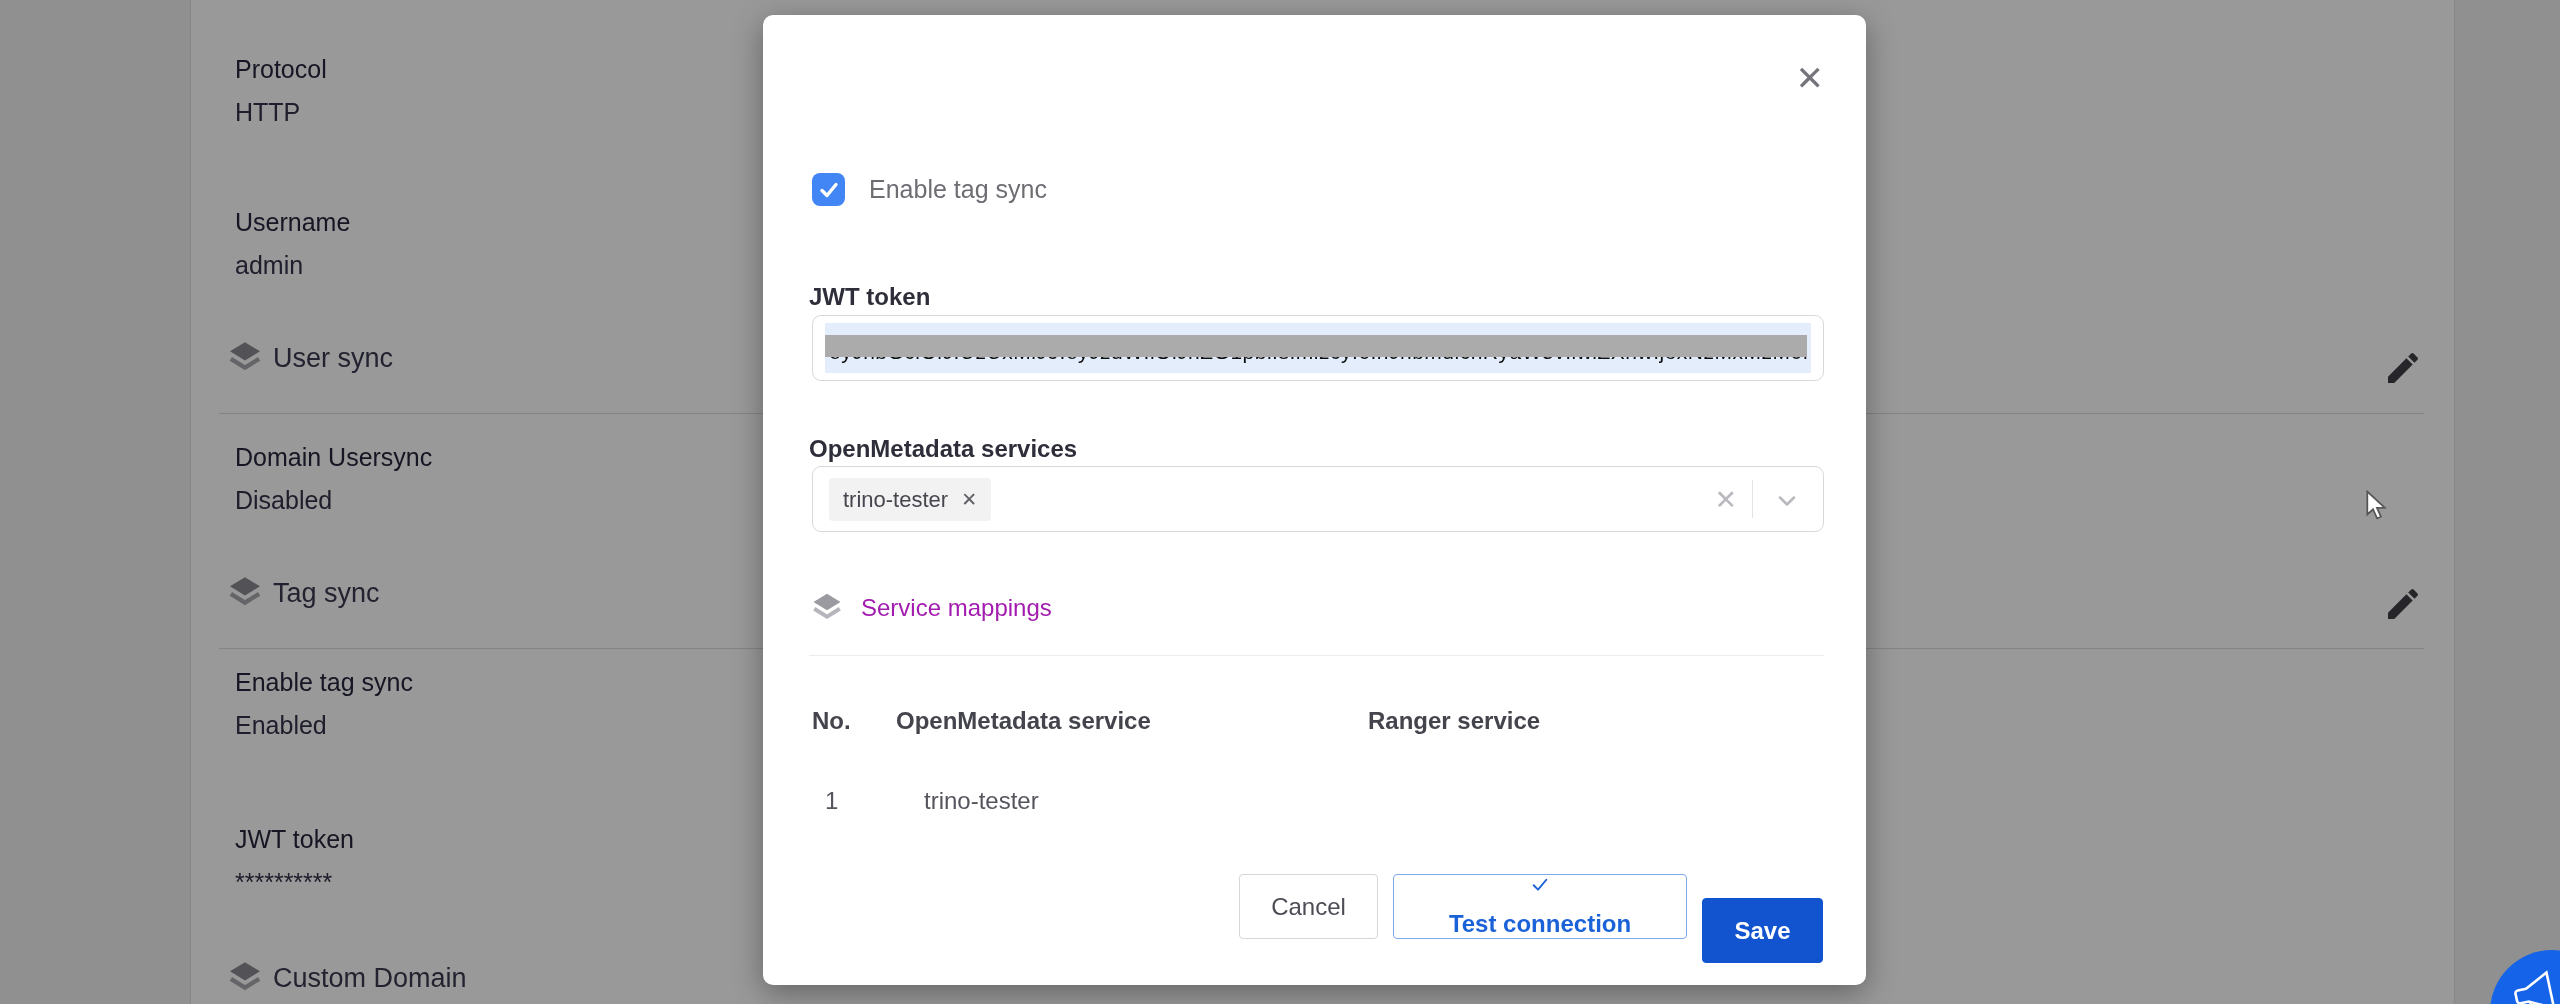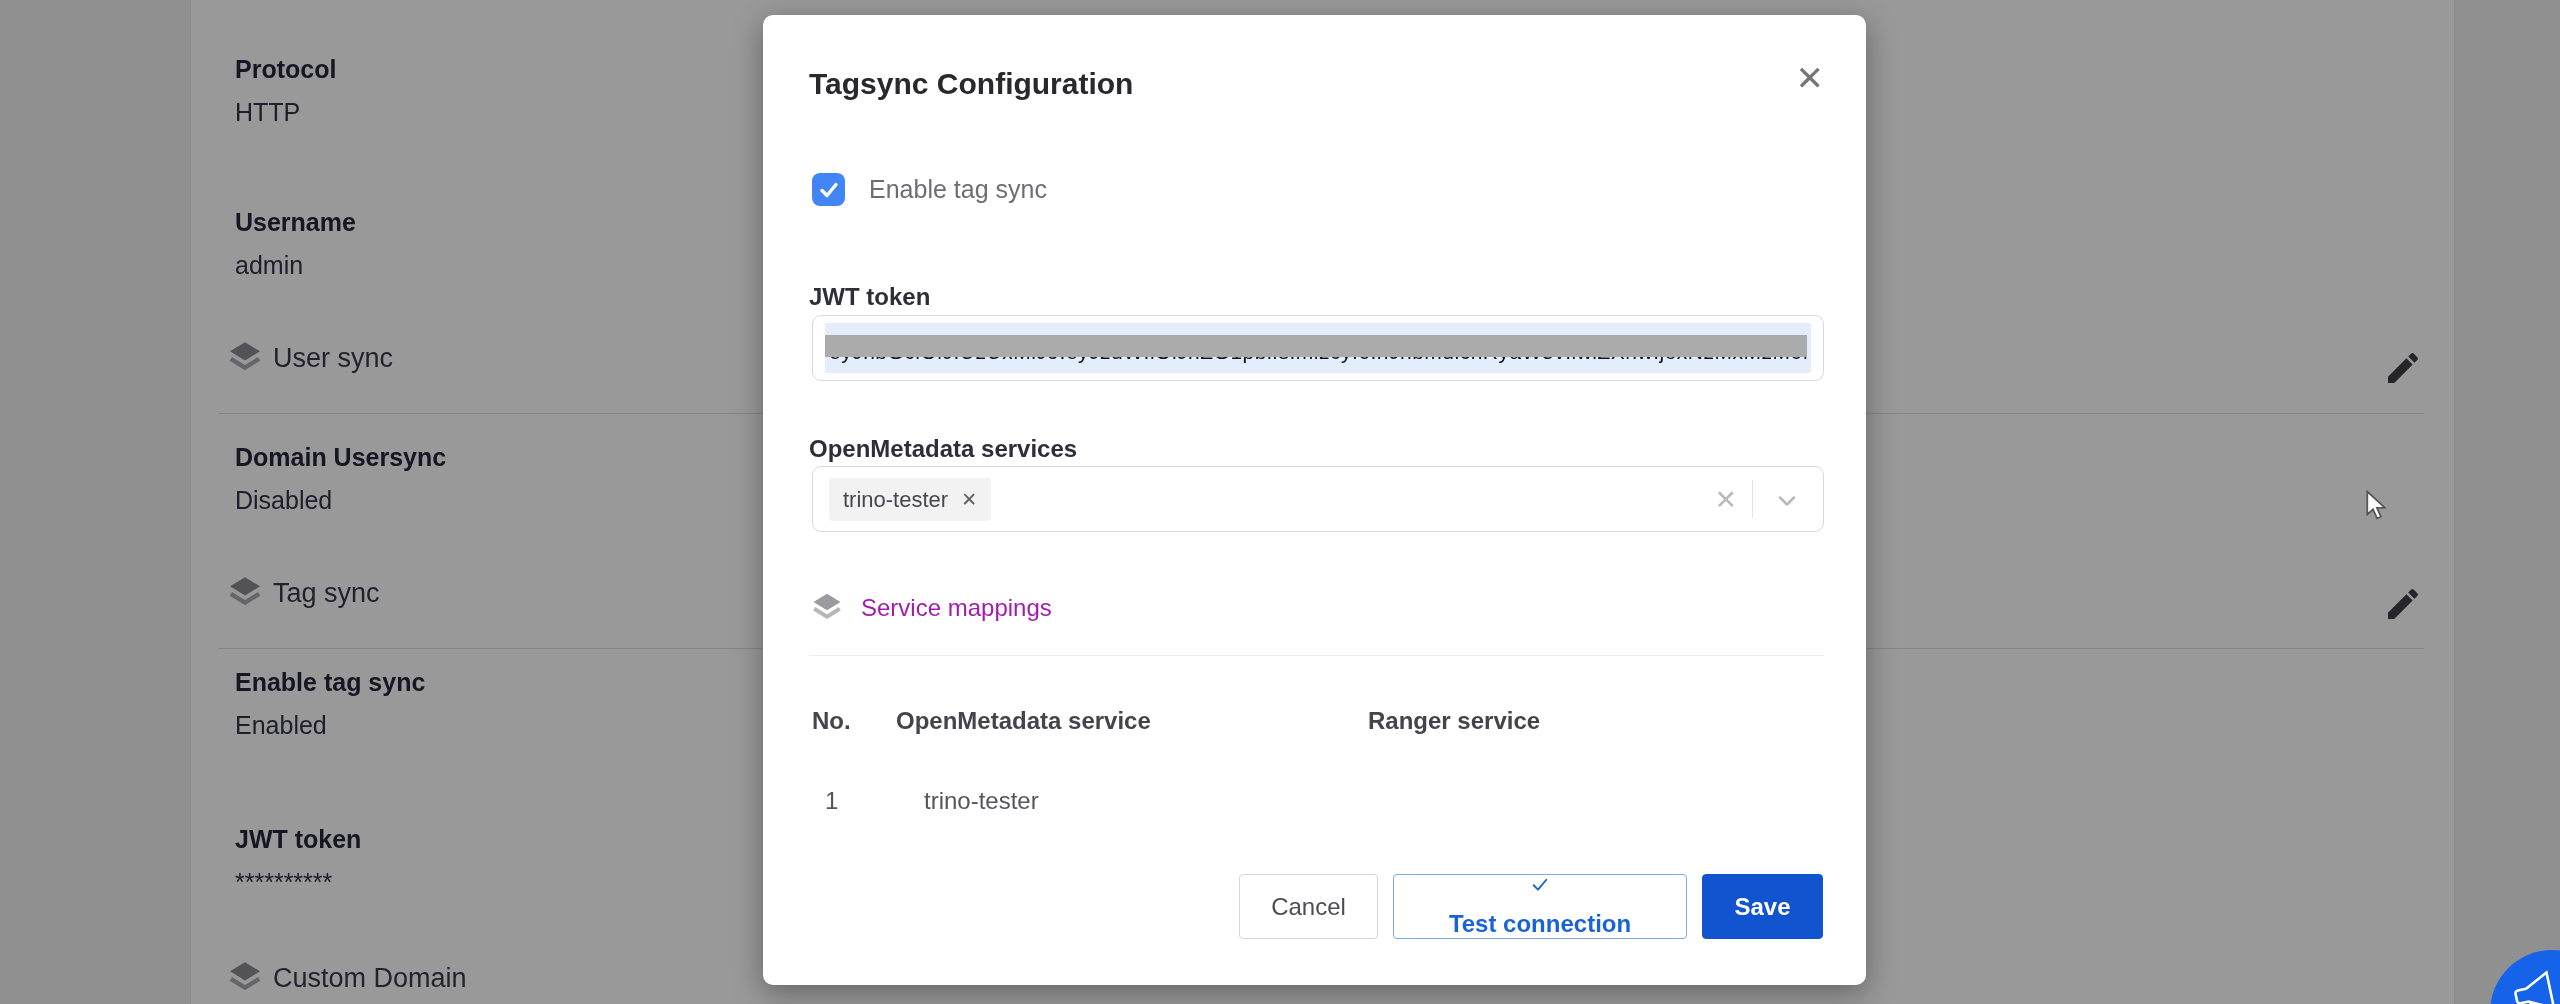--- a/index.html
+++ b/index.html
@@ -4,21 +4,21 @@
 <style>
   * { margin:0; padding:0; box-sizing:border-box; }
   html,body { width:2560px; height:1004px; }
   body { font-family:"Liberation Sans","DejaVu Sans",sans-serif; background:#f0f0f2; }
   #screen { position:relative; width:2560px; height:1004px; overflow:hidden; background:#f0f0f2; }
 
   
   .bg-card { position:absolute; left:190px; top:0; width:2265px; height:1004px;
              background:#ffffff; border-left:1px solid #e2e2e6; border-right:1px solid #e2e2e6; }
   .bg-field { position:absolute; left:44px; }
-  .bg-field .lbl { font-size:25px; font-weight:700; color:#26263c; }
+  .bg-field .lbl { font-size:25px; font-weight:400; color:#26263c; }
   .bg-field .val { font-size:25px; color:#33334a; margin-top:14px; }
   .bg-section { position:absolute; left:34px; display:flex; align-items:center; gap:8px; }
   .bg-section .sec-title { font-size:27px; color:#3a3a50; }
   .bg-divider { position:absolute; left:28px; right:30px; height:1px; background:#dcdce0; }
   .pencil-btn { position:absolute; width:40px; height:40px; }
   .layers-ic { width:40px; height:40px; flex:0 0 40px; }
 
   
   .dim { position:absolute; inset:0; background:rgba(0,0,0,0.40); z-index:5; }
 
@@ -67,21 +67,21 @@
   .dd-text { position:absolute; left:27px; top:19px; font-size:25px; color:#3a3a42; }
   .dd-div { position:absolute; right:64px; top:13px; bottom:13px; width:1px; background:#e3e3e6; }
   .dd-chevron { position:absolute; right:18px; top:22px; }
 
   .btn-row { position:absolute; top:859px; height:65px; }
   .btn { position:absolute; height:65px; border-radius:4px; font-size:24px; display:flex;
          align-items:center; justify-content:center; cursor:pointer; font-family:inherit; }
   .btn-cancel { left:476px; width:139px; background:#fff; border:1px solid #d6d6d8; color:#4c4c54; }
   .btn-test { left:630px; width:294px; background:#fff; border:1px solid #7fa8ec; color:#1a62d8;
               font-weight:700; gap:16px;flex-direction:column; }
-  .btn-save { left:939px; width:121px; background:#1254cf; border:1px solid #1254cf; color:#fff; font-weight:700; }
+  .btn-save { left:939px; width:121px; background:#1254cf; border:1px solid #1254cf; color:#fff; font-weight:700;margin-top:24px; }
 
   
   .cursor { position:absolute; left:2363px; top:490px; z-index:30; }
   .chat-bubble { position:absolute; left:2490px; top:950px; width:124px; height:124px; border-radius:50%;
                  background:#1563e8; z-index:25; display:flex; align-items:flex-start; justify-content:flex-start; }
   .chat-bubble svg { margin:16px 0 0 20px; transform:rotate(-12deg); }
 </style>
 </head>
 <body>
 
@@ -147,21 +147,20 @@
     </svg>
     <svg class="pencil-btn" style="left:2192px; top:584px" viewBox="0 0 24 24">
       <path d="M3 17.25V21h3.75L17.8 9.94l-3.75-3.75L3 17.25zM20.7 7.04c.39-.39.39-1.02 0-1.41l-2.34-2.34a.996.996 0 0 0-1.41 0l-1.83 1.83 3.75 3.75 1.83-1.83z" fill="#3f3f46"></path>
     </svg>
   </div>
 
   <div class="dim"></div>
 
   <div class="modal">
 
-    <div class="modal-title">Tagsync Configuration</div>
     <div class="modal-close">✕</div>
 
     <div class="cb-row">
       <div class="checkbox">
         <svg width="24" height="24" viewBox="0 0 24 24">
           <polyline points="5,12.5 10,17.5 19,6.5" fill="none" stroke="#ffffff" stroke-width="3.4" stroke-linecap="round" stroke-linejoin="round"></polyline>
         </svg>
       </div>
       <span class="cb-label">Enable tag sync</span>
     </div>

